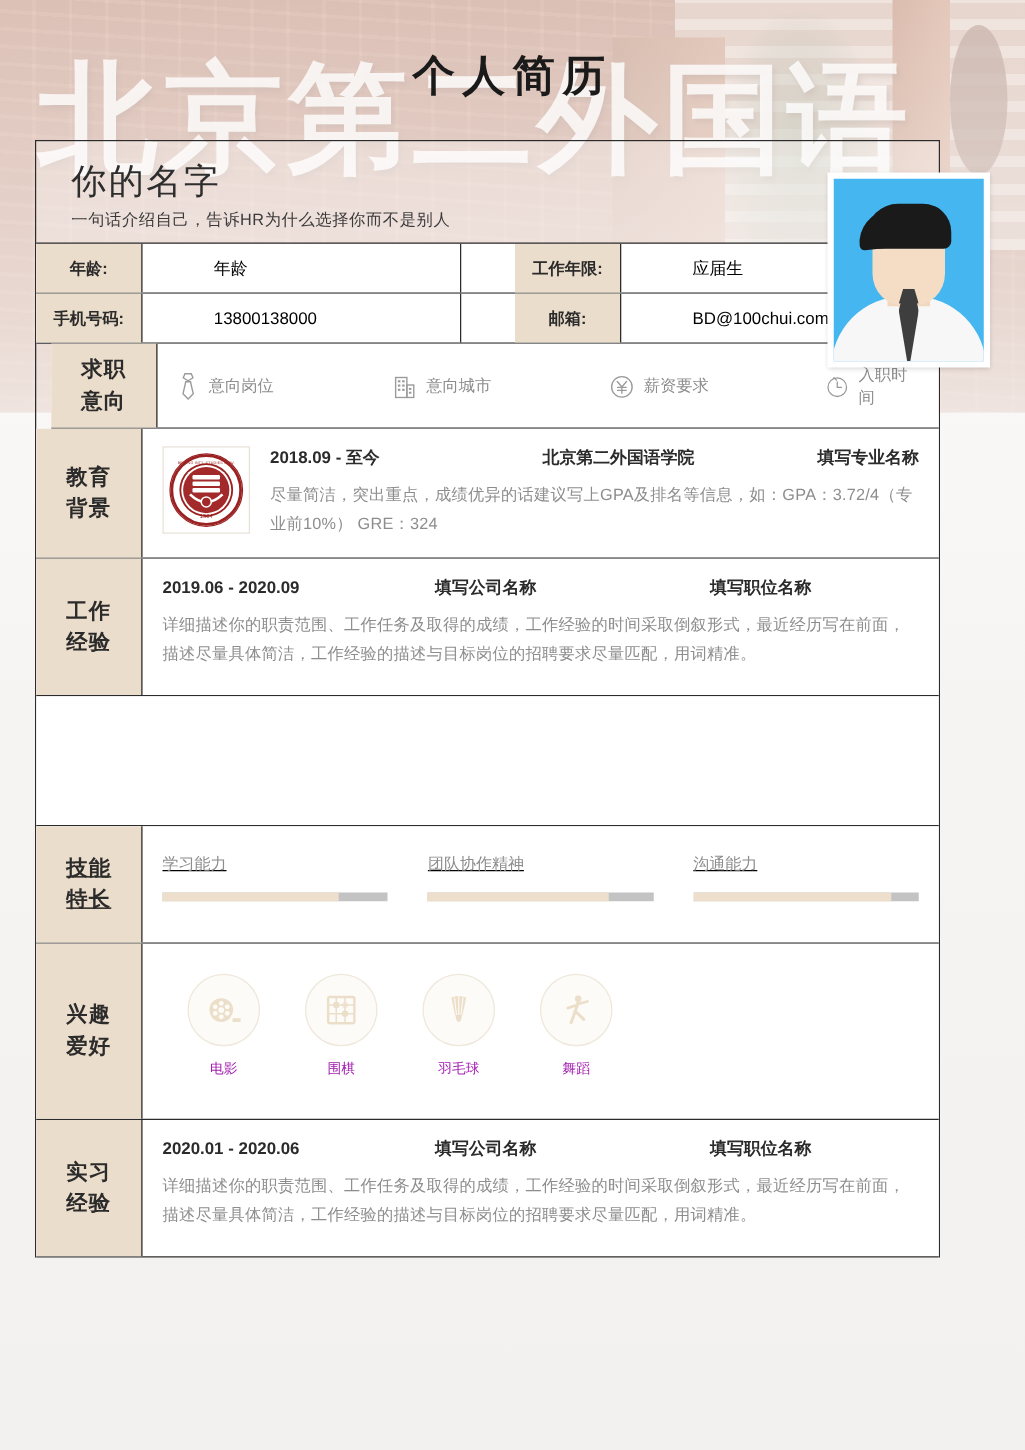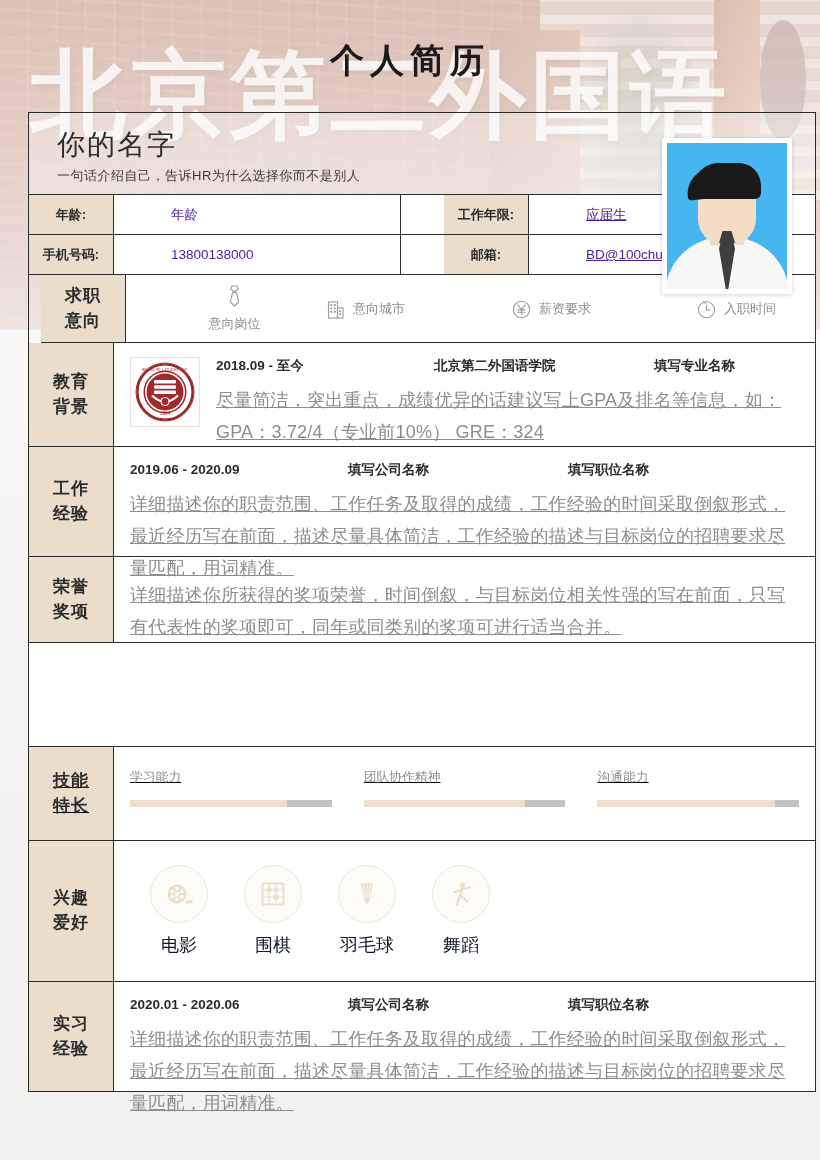--- a/index.html
+++ b/index.html
@@ -112,21 +112,21 @@
     font-weight: bold;
     letter-spacing: 6px;
     color: #1a1a1a;
     z-index: 5;
   }
 
   
   .sheet {
     position: absolute;
     left: 28px; top: 112px;
-    width: 788px;
+    width: 724px;
     z-index: 4;
     border: 1.5px solid #2b2b2b;
     border-bottom: none;
   }
 
   
   .name-band {
     position: relative;
     height: 82px;
     padding: 14px 0 0 28px;
@@ -166,24 +166,24 @@
     font-weight: bold;
     color: #2b2b2b;
     border-right: 1px solid #2b2b2b;
   }
   .c-value {
     flex: 1;
     display: flex;
     align-items: center;
     padding-left: 14px;
     font-size: 13.5px;
-    color: #4c1d95;
+    color: #000000;
     border-right: 1px solid #2b2b2b;
   }
-  .c-value.last { border-right: none; text-decoration: underline; }
+  .c-value.last { border-right: none; }
 
   
   .photo-frame {
     position: absolute;
     right: 28px; top: 138px;
     width: 130px; height: 156px;
     background: #ffffff;
     padding: 5px;
     box-shadow: 0 1px 4px rgba(0,0,0,0.18);
     z-index: 9;
@@ -271,25 +271,24 @@
     letter-spacing: 1px;
     line-height: 1.45;
   }
   .sec-body {
     flex: 1;
     padding: 14px 16px 14px 16px;
     min-width: 0;
   }
 
   .desc {
-    font-size: 18px;
+    font-size: 13px;
     line-height: 1.78;
     color: #8d8d8d;
     letter-spacing: 0.2px;
-    text-decoration: underline;
   }
   .headline {
     display: flex;
     align-items: baseline;
     font-size: 13.5px;
     font-weight: bold;
     color: #2b2b2b;
     margin-bottom: 9px;
   }
   .hl-date  { width: 218px; flex: 0 0 218px; }
@@ -302,21 +301,21 @@
     align-items: center;
     height: 40px;
   }
   .intent-item {
     display: flex;
     align-items: center;
     gap: 8px;
     font-size: 13px;
     color: #8d8d8d;
   }
-  .intent-item:nth-child(1) { width: 185px; flex-direction: column; }
+  .intent-item:nth-child(1) { width: 185px; }
   .intent-item:nth-child(2) { width: 185px; }
   .intent-item:nth-child(3) { width: 185px; }
   .intent-item svg { display: block; }
 
   
   .edu-wrap { display: flex; gap: 16px; }
   .edu-logo {
     width: 70px; height: 70px;
     flex: 0 0 70px;
     background: #fff;
@@ -358,22 +357,22 @@
   }
   .hobby-circle {
     width: 58px; height: 58px;
     margin: 0 auto 10px auto;
     border-radius: 50%;
     border: 1px solid #efe7da;
     background: #fdfbf8;
     display: flex; align-items: center; justify-content: center;
   }
   .hobby-name {
-    font-size: 18px;
-    color: #0f172a;
+    font-size: 11px;
+    color: #a21caf;
   }
 </style>
 </head>
 <body>
 
 <div class="bg-photo">
   <div class="brick"></div>
   <div class="rightbldg"></div>
   <div class="tree"></div>
   <div class="pillar2"></div>
@@ -527,29 +526,20 @@
     <div class="sec-body">
       <div class="headline">
         <span class="hl-date">2019.06 - 2020.09</span>
         <span class="hl-org">填写公司名称</span>
         <span class="hl-role">填写职位名称</span>
       </div>
       <div class="desc">详细描述你的职责范围、工作任务及取得的成绩，工作经验的时间采取倒叙形式，最近经历写在前面，描述尽量具体简洁，工作经验的描述与目标岗位的招聘要求尽量匹配，用词精准。</div>
     </div>
   </div>
 
-  <div class="section" style="height:86px;">
-    <div class="sec-label">
-      <span>荣誉</span>
-      <span>奖项</span>
-    </div>
-    <div class="sec-body" style="padding-top:22px;">
-      <div class="desc">详细描述你所获得的奖项荣誉，时间倒叙，与目标岗位相关性强的写在前面，只写有代表性的奖项即可，同年或同类别的奖项可进行适当合并。</div>
-    </div>
-  </div>
 
   <div class="section" style="height:104px;">
   </div>
 
   <div class="section" style="height:94px;text-decoration:underline;">
     <div class="sec-label">
       <span>技能</span>
       <span>特长</span>
     </div>
     <div class="sec-body" style="padding-top:22px;">

